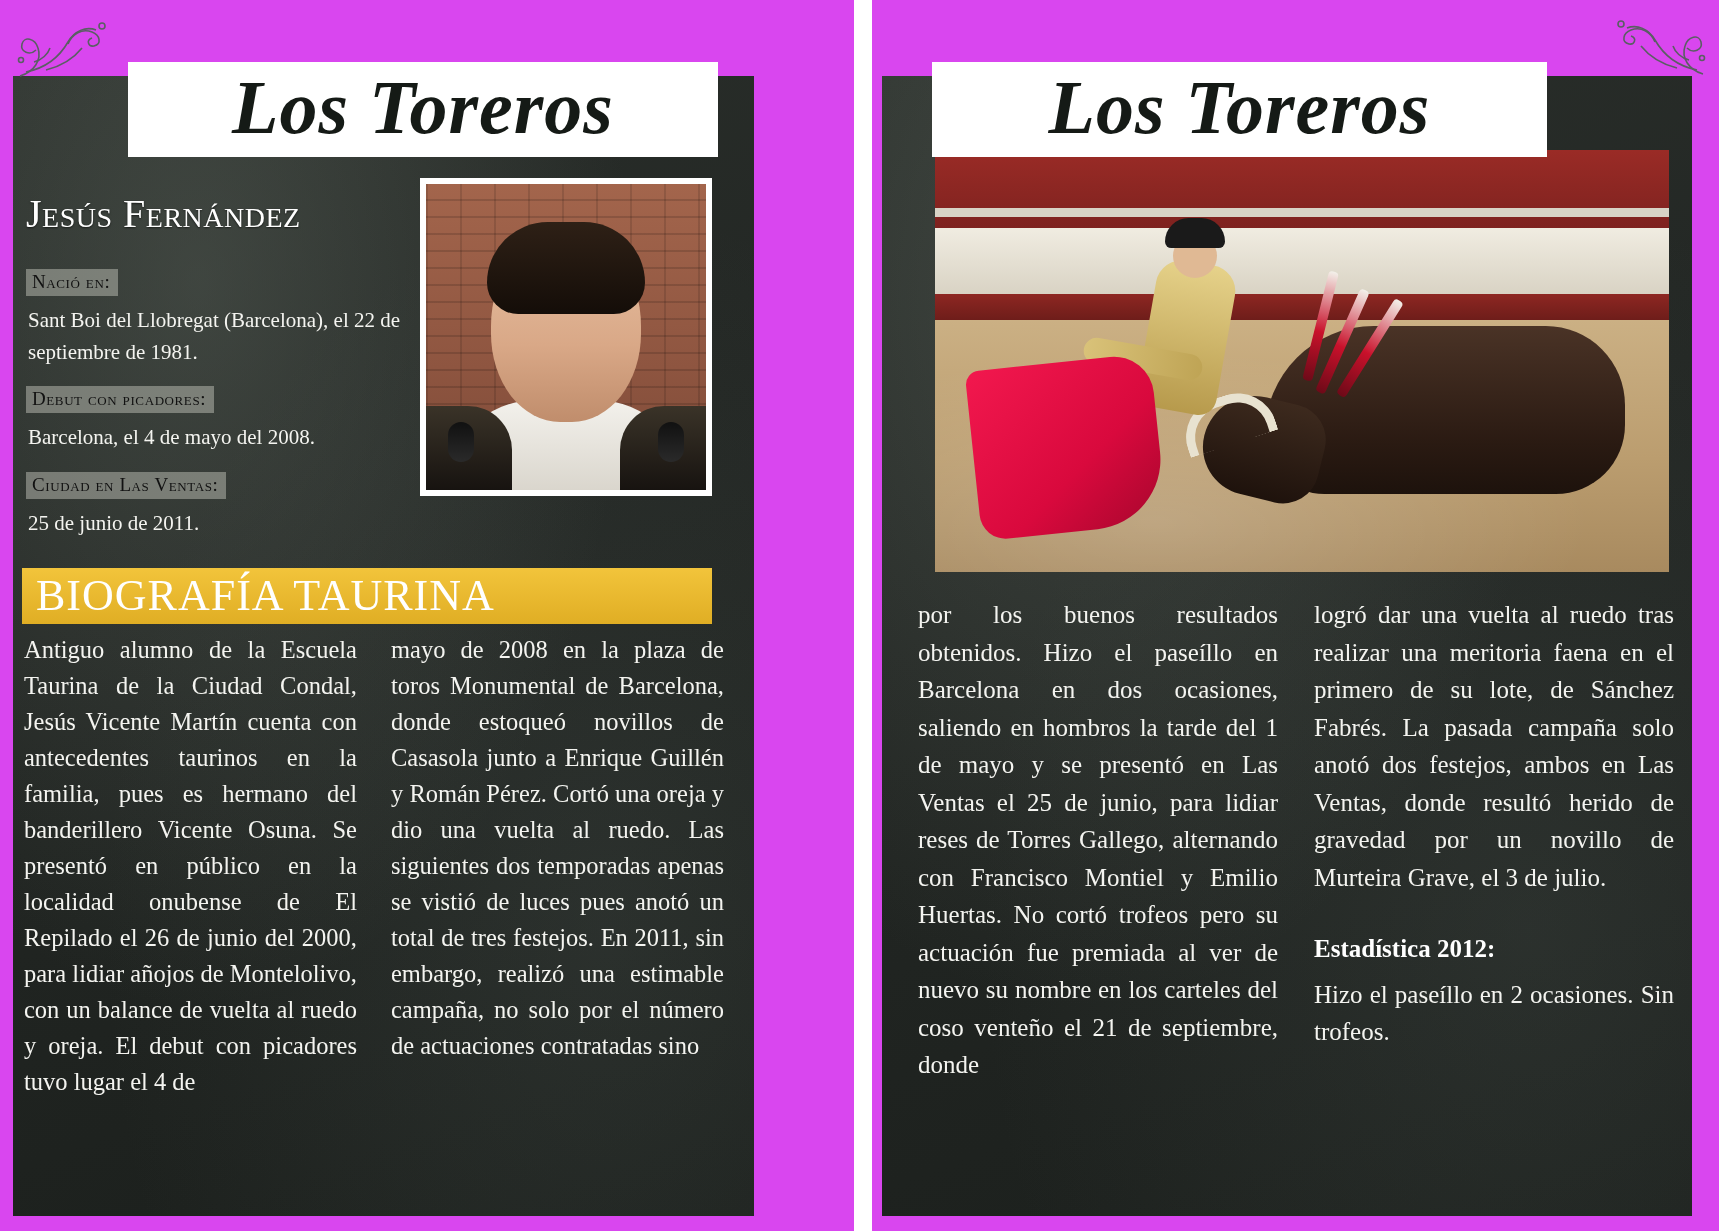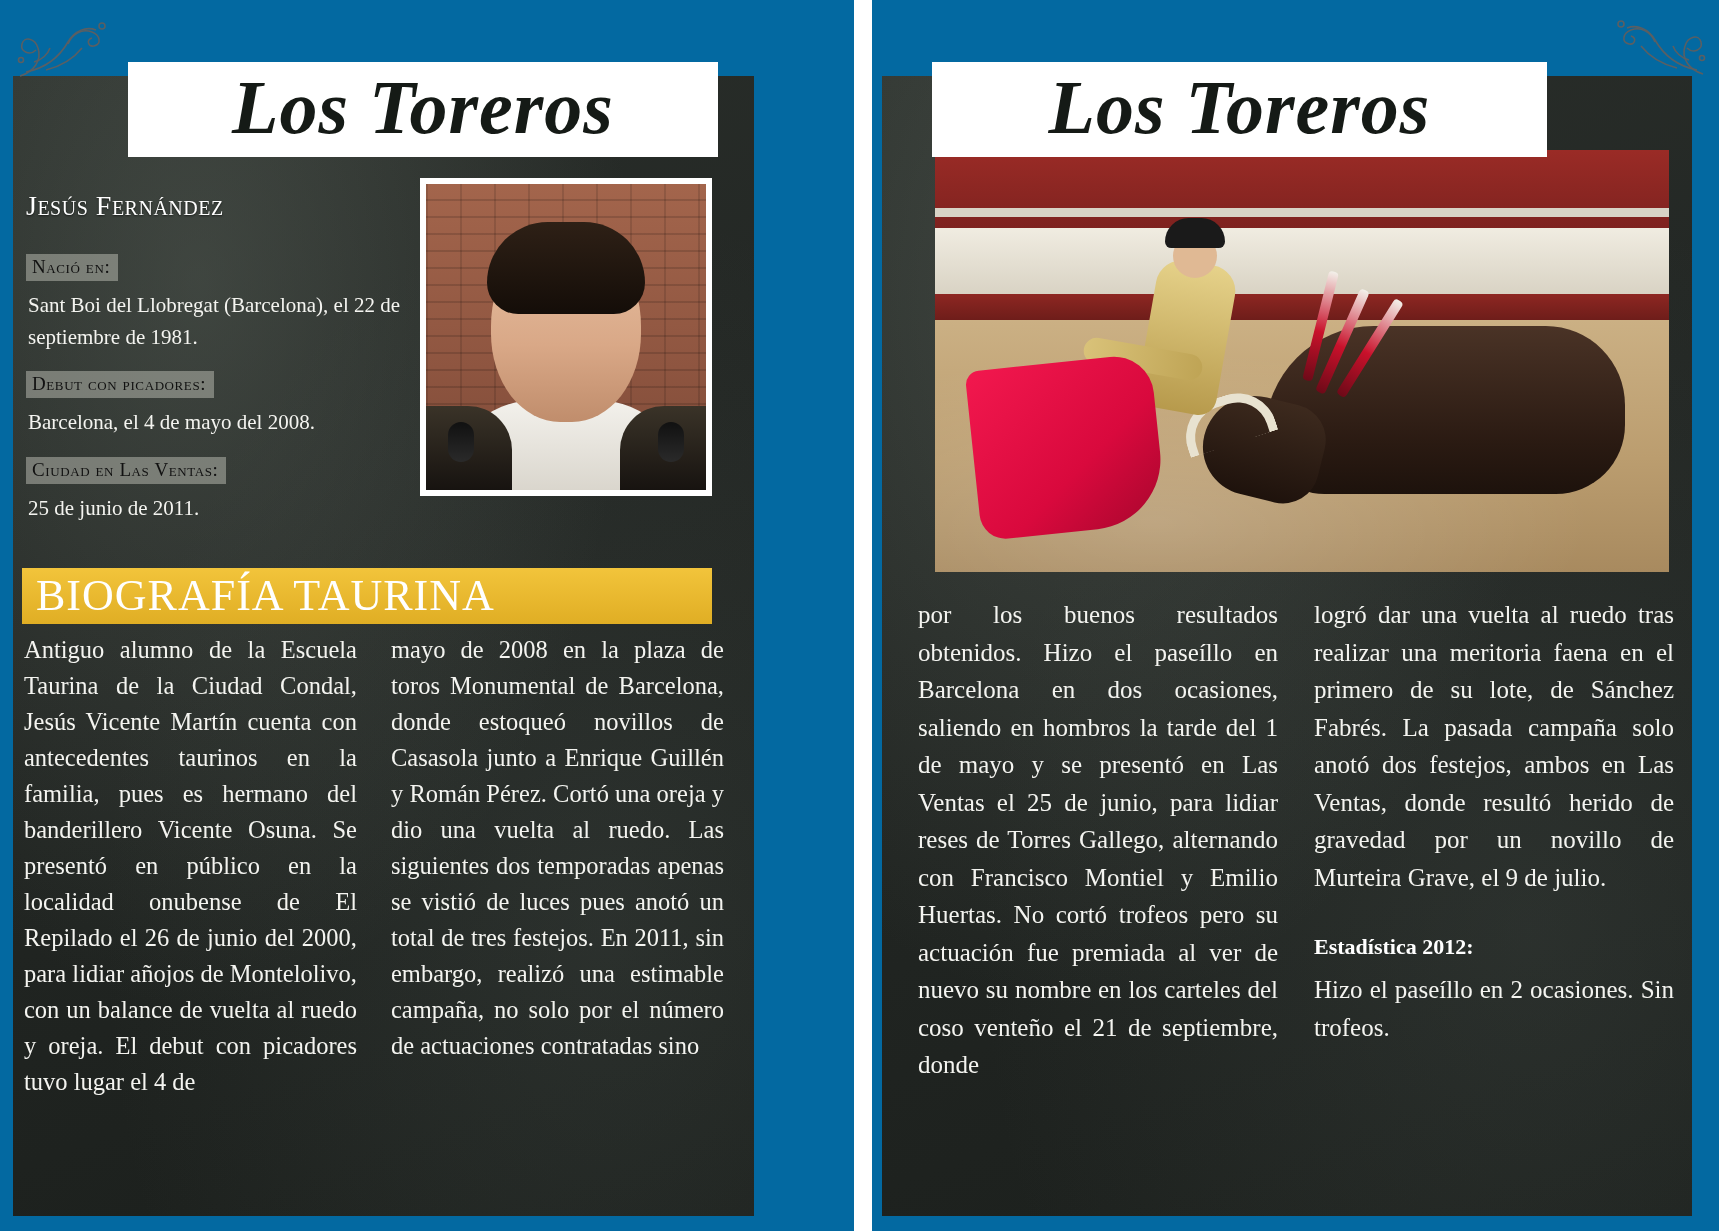--- a/index.html
+++ b/index.html
@@ -16,21 +16,21 @@
   .spread {
     position: relative;
     width: 1719px;
     height: 1231px;
     background: #ffffff;
     display: flex;
   }
   .page {
     position: relative;
     overflow: hidden;
-    background: #0369a1;
+    background: #d946ef;
   }
   .page-left {
     width: 854px;
     height: 1231px;
   }
   .gutter {
     width: 18px;
     height: 1231px;
     background: #ffffff;
   }
@@ -109,21 +109,21 @@
   
   .bio-block {
     position: absolute;
     left: 26px;
     top: 190px;
     width: 400px;
     color: #f2f2ef;
   }
   .torero-name {
     font-family: "Liberation Serif", serif;
-    font-size: 28px;
+    font-size: 40px;
     letter-spacing: 0.5px;
     font-variant: small-caps;
     color: #ffffff;
     margin-bottom: 16px;
     text-shadow: 0 1px 2px rgba(0,0,0,0.6);
   }
   .field-label {
     display: inline-block;
     background: rgba(178,180,172,0.55);
     color: #111;
@@ -371,21 +371,21 @@
     width: 360px;
     color: #f4f4f0;
     font-size: 25px;
     line-height: 1.5;
     text-align: justify;
     hyphens: auto;
   }
   .rcol p { margin: 0; }
   .stat-head {
     font-weight: 700;
-    font-size: 22px;
+    font-size: 25px;
     margin-top: 34px;
     margin-bottom: 8px;
     color: #ffffff;
   }
 </style>
 </head>
 <body>
 
 <div class="spread">
 
@@ -490,20 +490,20 @@
       <div class="ap-torero-head"></div>
       <div class="ap-montera"></div>
       <div class="ap-cape"></div>
     </div>
 
     <div class="rcolumns">
       <div class="rcol">
         <p>por los buenos resultados obtenidos. Hizo el paseíllo en Barcelona en dos ocasiones, saliendo en hombros la tarde del 1 de mayo y se presentó en Las Ventas el 25 de junio, para lidiar reses de Torres Gallego, alternando con Francisco Montiel y Emilio Huertas. No cortó trofeos pero su actuación fue premiada al ver de nuevo su nombre en los carteles del coso venteño el 21 de septiembre, donde</p>
       </div>
       <div class="rcol">
-        <p>logró dar una vuelta al ruedo tras realizar una meritoria faena en el primero de su lote, de Sánchez Fabrés. La pasada campaña solo anotó dos festejos, ambos en Las Ventas, donde resultó herido de gravedad por un novillo de Murteira Grave, el 9 de julio.</p>
+        <p>logró dar una vuelta al ruedo tras realizar una meritoria faena en el primero de su lote, de Sánchez Fabrés. La pasada campaña solo anotó dos festejos, ambos en Las Ventas, donde resultó herido de gravedad por un novillo de Murteira Grave, el 3 de julio.</p>
         <div class="stat-head">Estadística 2012:</div>
         <p>Hizo el paseíllo en 2 ocasiones. Sin trofeos.</p>
       </div>
     </div>
   </div>
 
 </div>
 
 </body></html>

